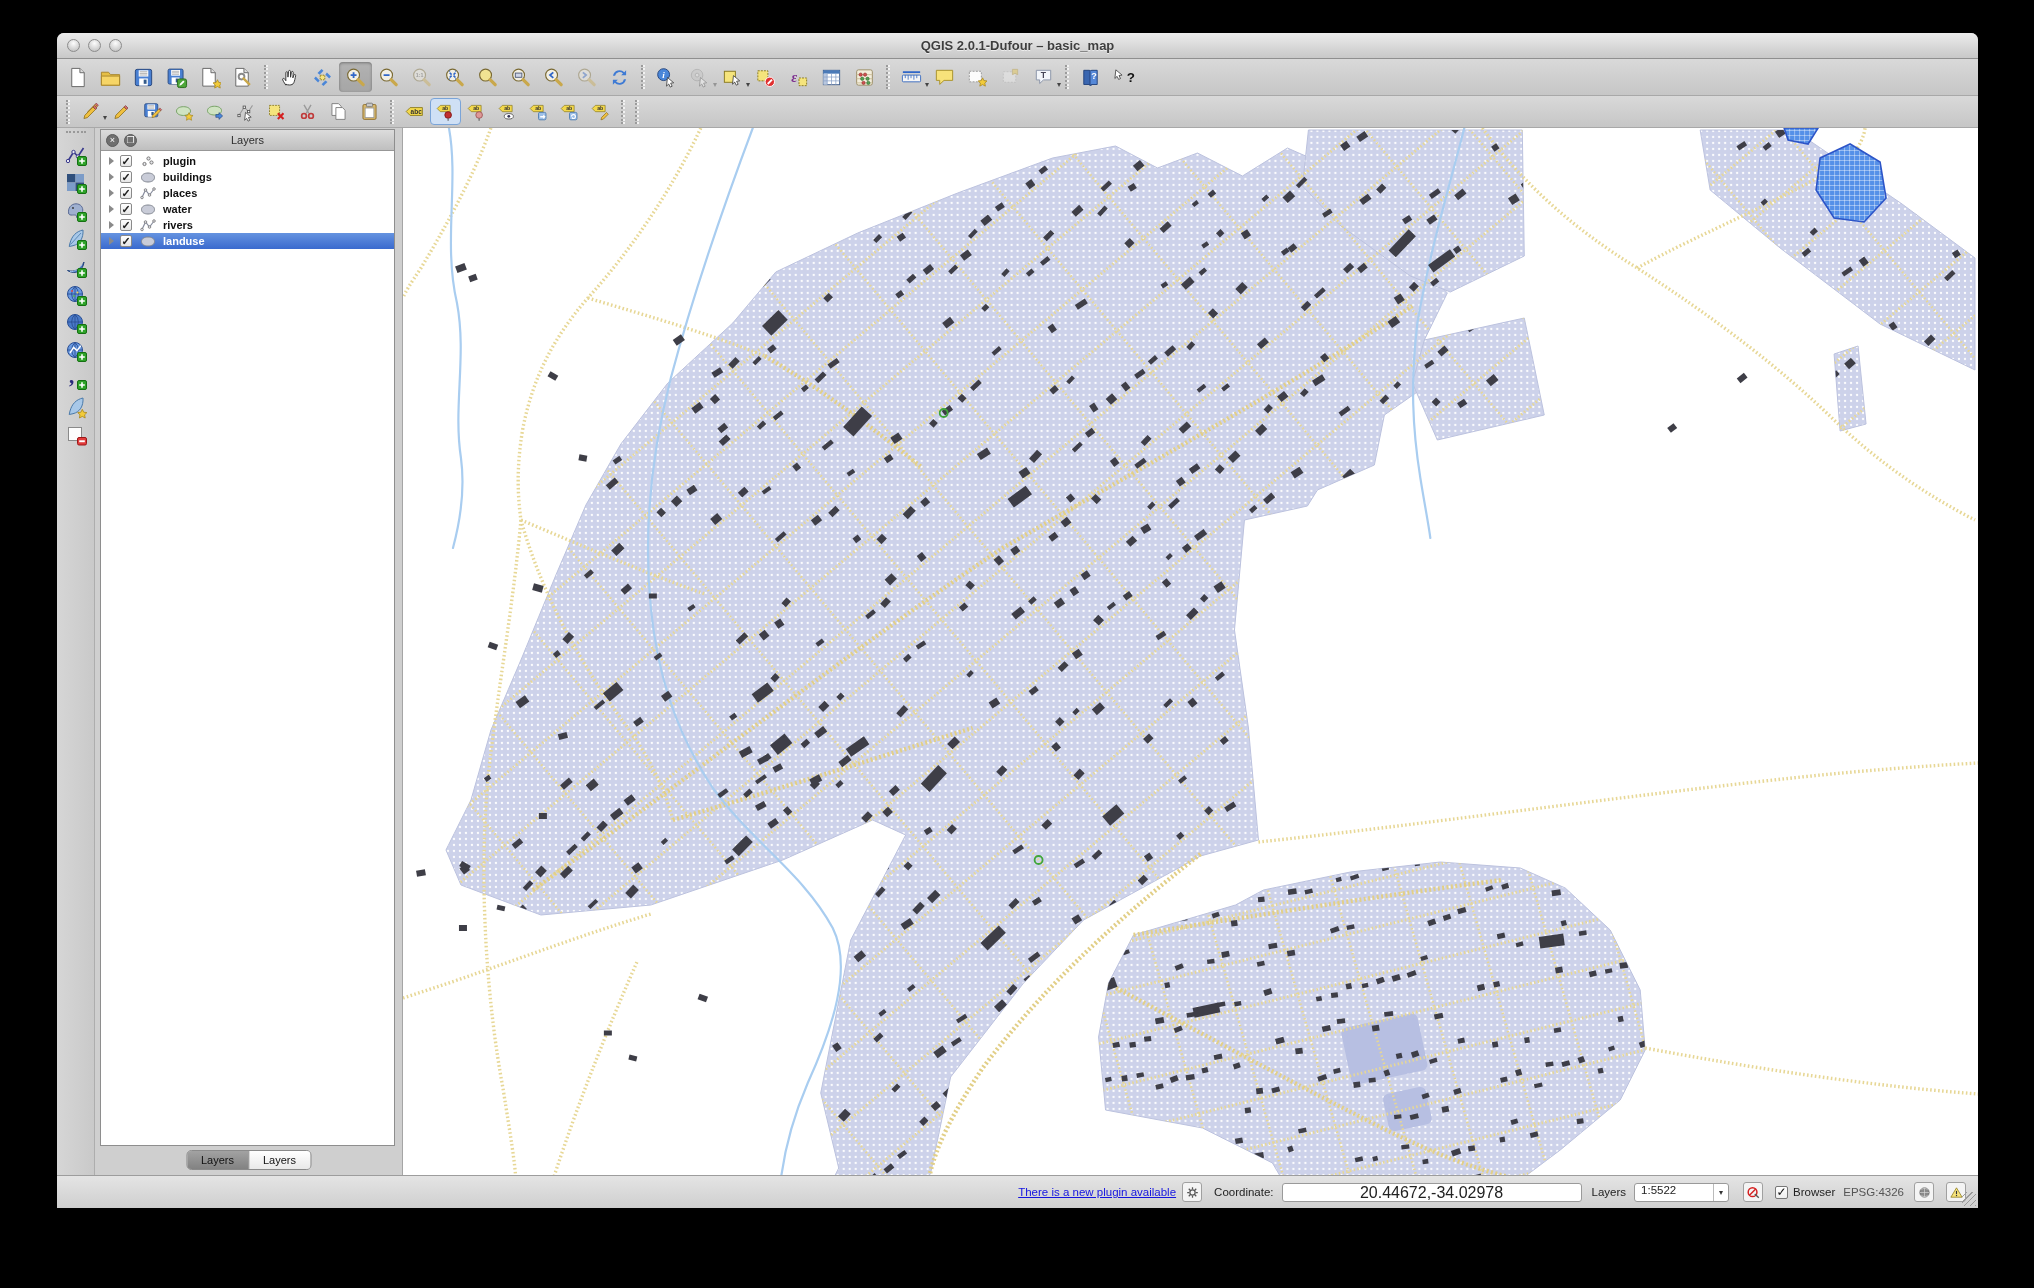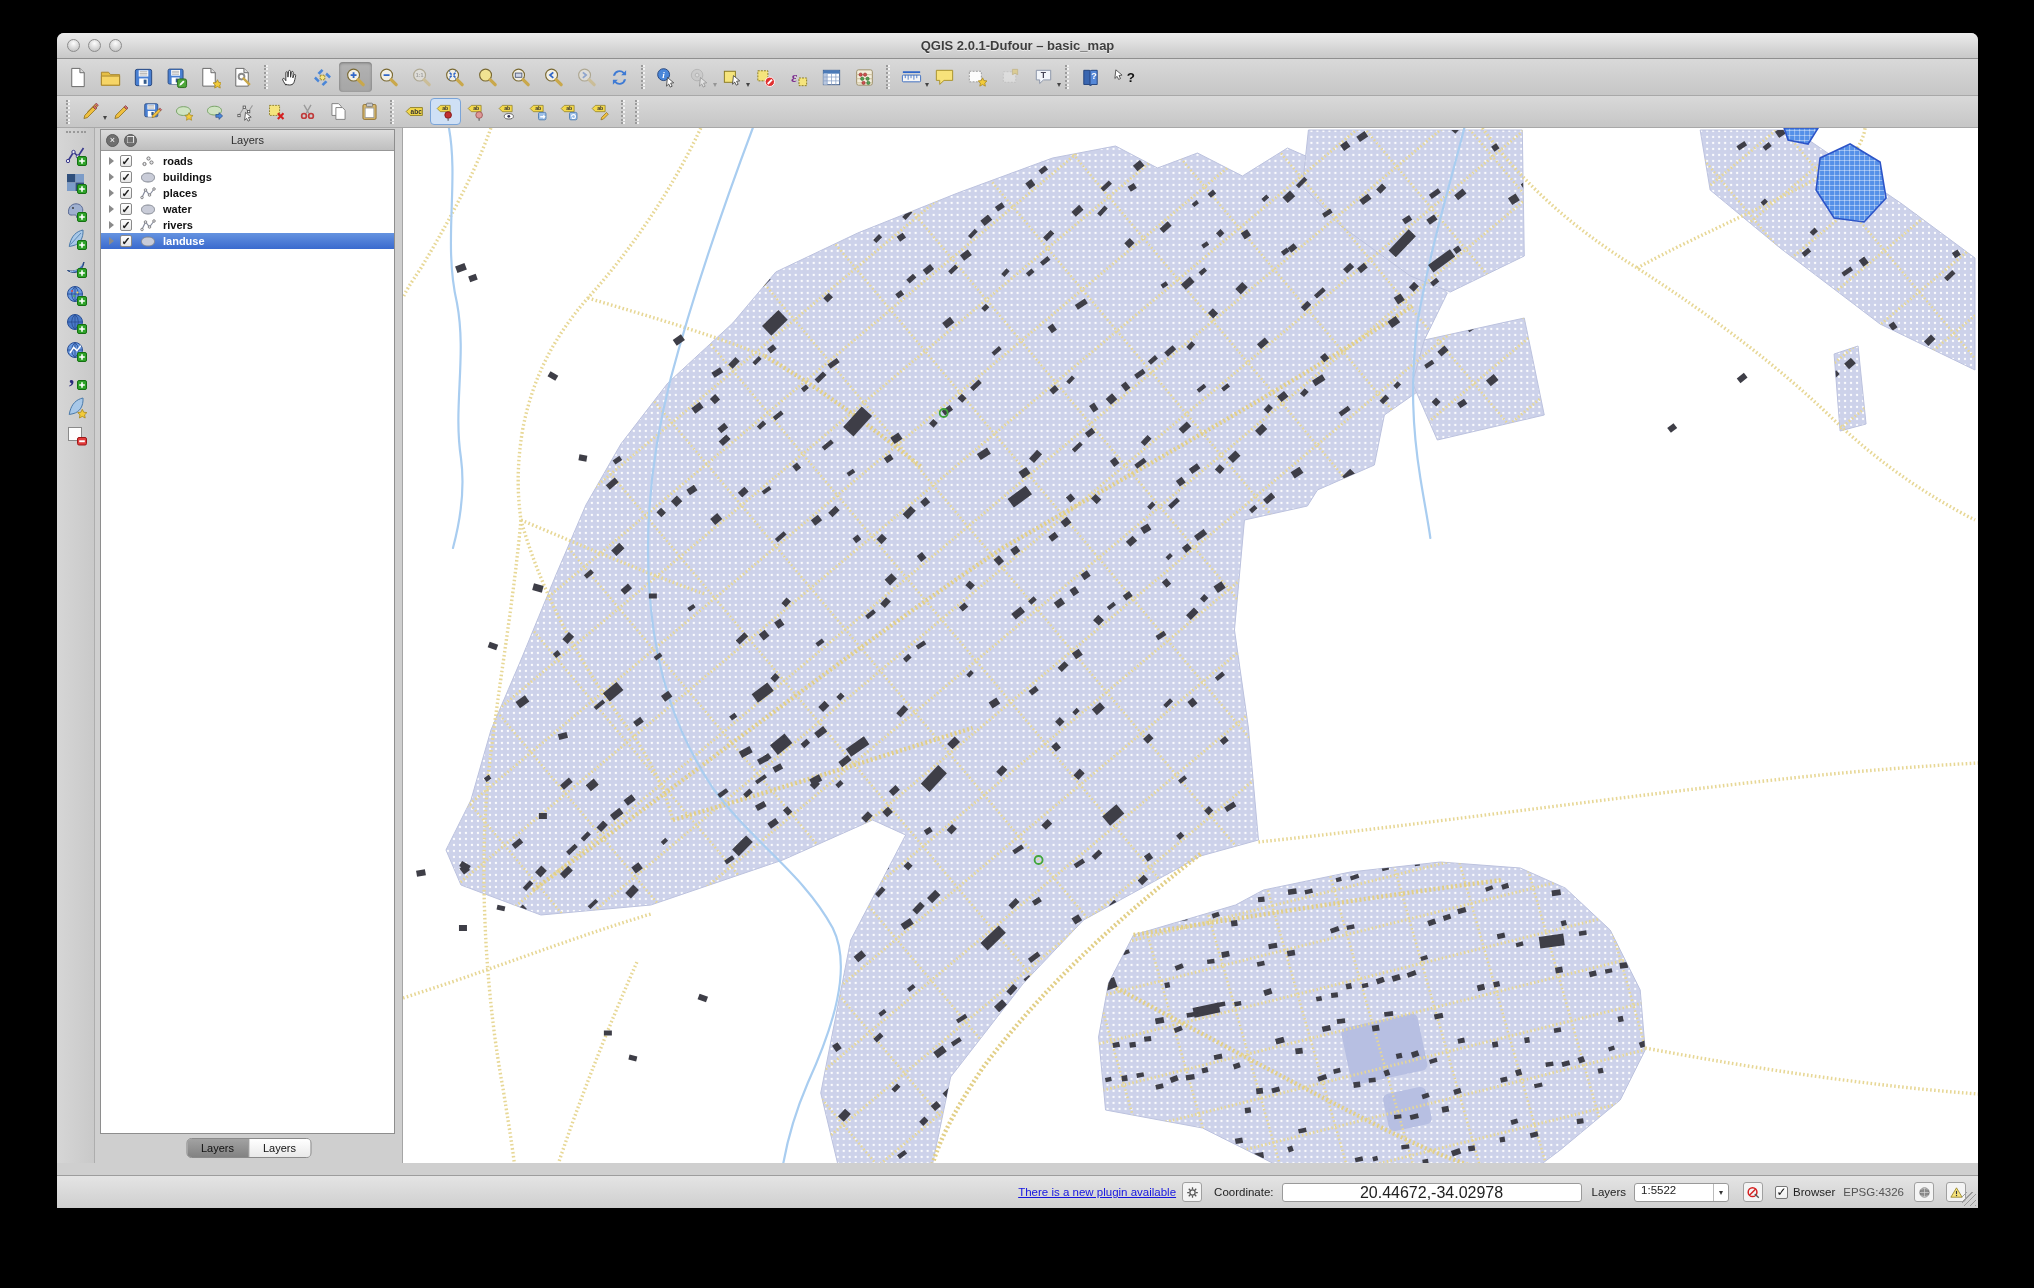--- a/index.html
+++ b/index.html
@@ -68,21 +68,21 @@
   .dtab{padding:0 14px;font-size:11px;display:flex;align-items:center;color:#111;
     background:linear-gradient(#ffffff,#e9e9e9);}
   .dtab.active{background:linear-gradient(#a2a2a2,#828282);border-right:1px solid #8a8a8a;}
   .dtab:first-child{border-right:1px solid #8a8a8a;}
   
   #map-area{flex:1;position:relative;background:#fff;border-left:1px solid #a5a5a5;overflow:hidden;}
   #map-svg{position:absolute;left:0;top:0;}
   
   #statusbar{height:28px;flex:0 0 28px;background:linear-gradient(#e4e4e4,#cfcfcf);
     border-top:1px solid #9d9d9d;display:flex;align-items:center;font-size:11.5px;color:#222;
-    padding:16px 6px;position:relative;margin-top:12px;}
+    padding:16px 6px;position:relative;}
   #plugin-link{margin-left:auto;color:#1414e0;text-decoration:underline;}
   .sb-ic{width:20px;height:20px;border:1px solid #a0a0a0;border-radius:3px;background:#f4f4f4;
     display:flex;align-items:center;justify-content:center;margin:0 6px;}
   .sb-ic svg{width:15px;height:15px;}
   #coord-label{margin-left:6px;}
   #coord-value{width:300px;height:19px;background:#fff;border:1px solid #9a9a9a;border-radius:3px;
     margin:0 10px 0 8px;text-align:center;line-height:17px;font-size:16px;}
   #scale-label{margin-right:8px;}
   #scale-combo{width:95px;height:19px;background:#fff;border:1px solid #9a9a9a;border-radius:3px;
     display:flex;align-items:flex-start;margin-right:8px;}
@@ -620,21 +620,21 @@
             <div class="lrow">
               <span class="tri"></span>
   <span class="cb">✓</span>
   <span class="licon">
                 <svg viewBox="0 0 16 14">
                   <circle cx="4.5" cy="10" r="1.6" fill="#e8e8ec" stroke="#777"></circle>
                   <circle cx="8.5" cy="4.5" r="1.6" fill="#e8e8ec" stroke="#777"></circle>
                   <circle cx="11.5" cy="8.5" r="1.6" fill="#e8e8ec" stroke="#777"></circle>
                 </svg>
               </span>
-  <span class="name">roads</span>
+  <span class="name">plugin</span>
             </div>
             <div class="lrow">
               <span class="tri"></span>
   <span class="cb">✓</span>
   <span class="licon">
                 <svg viewBox="0 0 16 14">
                   <path d="M1.5 7.5C1.5 4.5 4.5 3 8 3s6.5 1.5 6.5 4.5S11.5 12 8 12 1.5 10.5 1.5 7.5z" fill="#c9ccd8" stroke="#80858f"></path>
                 </svg>
               </span>
   <span class="name">buildings</span>

